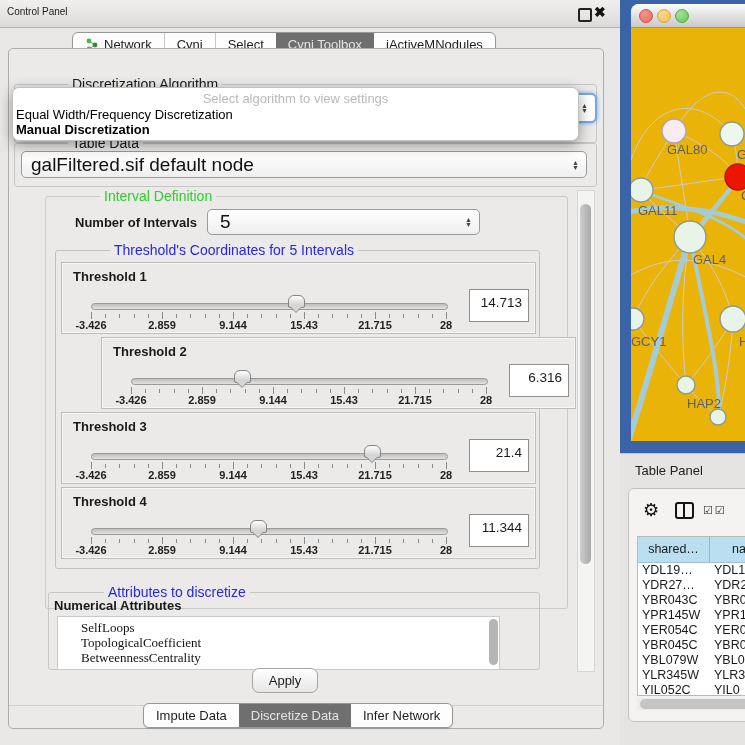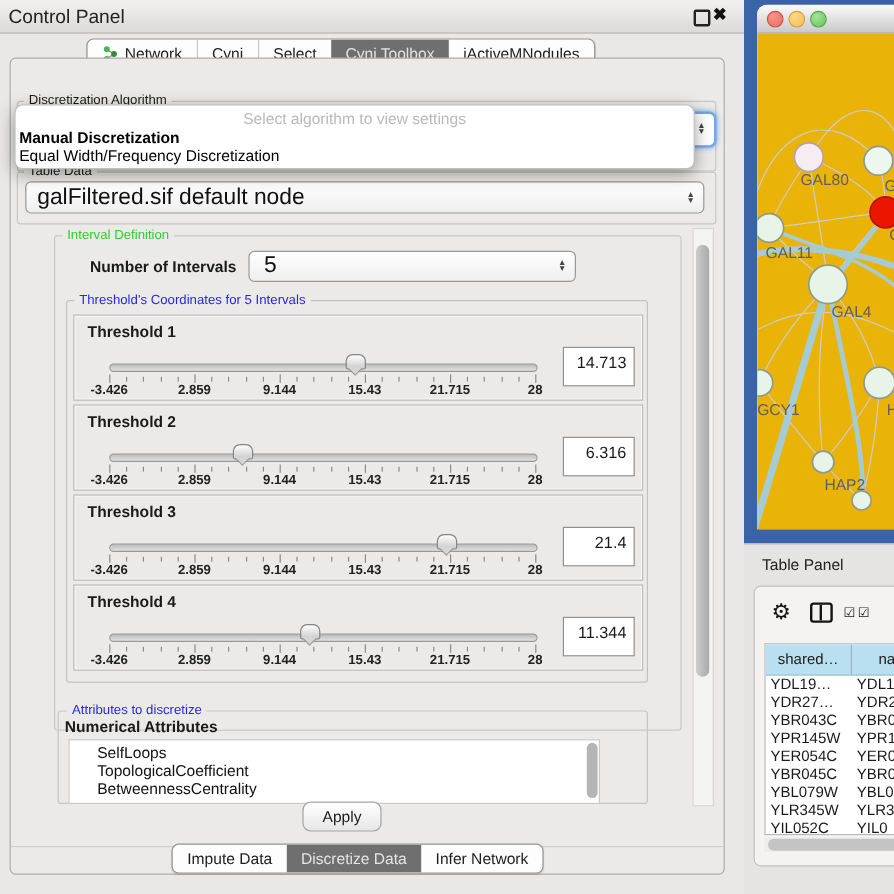--- a/index.html
+++ b/index.html
@@ -3,41 +3,41 @@
 <meta charset="utf-8">
 <style>
   html,body{margin:0;padding:0;}
   #app{position:relative;width:745px;height:745px;overflow:hidden;background:#e9e8e7;
        font-family:"Liberation Sans",sans-serif;color:#1a1a1a;font-size:13px;}
   .abs{position:absolute;}
 
   
   .titlebar{left:0;top:0;width:620px;height:27px;background:linear-gradient(#f1f0ef,#dddbd9);
             border-bottom:1px solid #b6b2ae;}
-  .titlebar .wtitle{position:absolute;left:7px;top:6px;font-size:16px;color:#222;}
+  .titlebar .wtitle{position:absolute;left:7px;top:6px;font-size:10px;color:#222;}
   .float-btn{position:absolute;left:578px;top:8px;width:10px;height:10px;border:2px solid #222;border-radius:2px;}
   .close-btn{position:absolute;left:594px;top:4px;font-size:14px;font-weight:bold;color:#111;}
 
   
   .seggroup{display:flex;height:23px;background:#fdfdfd;border:1px solid #979797;border-radius:6px;
             overflow:hidden;box-shadow:0 1px 1px rgba(0,0,0,.12);}
   .seg{display:flex;align-items:center;padding:0 12px;font-size:13px;color:#1c1c1c;white-space:nowrap;
        border-left:1px solid #c6c6c6;background:transparent;}
   .seg:first-child{border-left:none;}
   .seg.sel{background:#6f6f6f;color:#e4e4e4;border-left:none;}
   .seg.sel + .seg{border-left:none;}
   .neticon{width:14px;height:14px;margin-right:5px;}
 
   
   .mainpanel{left:8px;top:48px;width:594px;height:679px;background:#ebeae9;border:1px solid #adadad;border-radius:5px;}
   .mainpanel .innerline{position:absolute;left:0;right:0;top:656px;border-top:1px solid #cfcfcf;}
 
   
   .group{position:absolute;border:1px solid #c6c6c6;border-radius:3px;}
-  .gtitle{position:absolute;background:#ebeae9;padding:0 4px;font-size:11px;line-height:13px;z-index:2;}
+  .gtitle{position:absolute;background:#ebeae9;padding:0 4px;font-size:14px;line-height:13px;z-index:2;margin-left:48px;}
   .gtitle.green{color:#2ccf2c;}
   .gtitle.blue{color:#2727e0;}
 
   
   .combo{position:absolute;background:linear-gradient(#ffffff,#efefef);border:1px solid #9a9a9a;border-radius:5px;
          display:flex;align-items:center;}
   .combo .ctext{padding-left:9px;font-size:19px;color:#111;flex:1;}
   .stepper{position:absolute;right:7px;top:0;bottom:0;display:flex;flex-direction:column;justify-content:center;
            font-size:7px;line-height:5px;color:#444;}
 
@@ -65,21 +65,21 @@
   .ticks{position:absolute;left:29px;top:49px;width:355px;height:8px;}
   .ticks i{position:absolute;top:2px;width:1px;height:4px;background:#8a8a8a;}
   .ticks i.major{top:0;height:7px;}
   .ticklabels{position:absolute;left:29px;top:56px;width:355px;height:12px;font-size:11px;font-weight:bold;color:#222;}
   .ticklabels span{position:absolute;transform:translateX(-50%);white-space:nowrap;}
   .valuebox{position:absolute;left:407px;top:26px;width:52px;height:26px;background:#fff;border:1px solid #8f8f8f;
             font-size:13.5px;text-align:right;padding:5px 6px 0 0;}
 
   
   .attrlist{position:absolute;left:57px;top:616px;width:441px;height:52px;background:#fff;border:1px solid #c9c9c9;
-            overflow:hidden;}
+            overflow:hidden;font-family:Liberation Serif, serif;}
   .attrlist .li{padding-left:23px;font-size:13px;line-height:15px;color:#111;}
   .attrlist .li:first-child{margin-top:3px;}
   .lscroll{position:absolute;right:1px;top:2px;width:9px;height:46px;background:#b5b5b5;border-radius:5px;}
 
   
   .vscroll{left:577px;top:190px;width:16px;height:480px;background:#f4f4f3;border:1px solid #d6d6d6;}
   .vscroll .vthumb{position:absolute;left:2px;top:13px;width:11px;height:360px;border-radius:6px;
                    background:linear-gradient(90deg,#cdcdcd,#a9a9a9);}
 
   .applybtn{left:252px;top:668px;width:64px;height:23px;background:linear-gradient(#ffffff,#e6e6e6);
@@ -155,22 +155,22 @@
   </div>
 
   <div class="group" style="left:14px;top:84px;width:581px;height:57px;"></div>
   <span class="gtitle" style="left:20px;top:78px;">Discretization Algorithm</span>
   <div class="abs focuscombo">
     <span class="stepper">▲<br>▼</span>
   </div>
 
   <div class="abs popup">
     <div class="ph">Select algorithm to view settings</div>
+    <div class="opt">Equal Width/Frequency Discretization</div>
     <div class="opt bold">Manual Discretization</div>
-    <div class="opt">Equal Width/Frequency Discretization</div>
   </div>
 
   <div class="group" style="left:14px;top:143px;width:581px;height:42px;"></div>
   <span class="gtitle" style="left:20px;top:137px;">Table Data</span>
   <div class="combo" style="left:21px;top:151px;width:564px;height:25px;">
     <span class="ctext">galFiltered.sif default node</span>
     <span class="stepper">▲<br>▼</span>
   </div>
 
   <div class="group" style="left:45px;top:196px;width:521px;height:411px;border-color:#c9c9c9;"></div>
@@ -221,21 +221,21 @@
       <span style="left:0%">-3.426</span>
       <span style="left:20%">2.859</span>
       <span style="left:40%">9.144</span>
       <span style="left:60%">15.43</span>
       <span style="left:80%">21.715</span>
       <span style="left:100%">28</span>
     </div>
     <div class="valuebox">14.713</div>
   </div>
 
-  <div class="tpanel" style="top:337px;">
+  <div class="tpanel" style="top:337px;margin-left:40px;">
     <span class="tlabel">Threshold 2</span>
     <div class="track"></div>
     <div class="thumb" style="left: 131.55px;"></div>
     <div class="ticks">
         <i class="major" style="left: 0px;"></i>
         <i style="left: 14.2px;"></i>
         <i style="left: 28.4px;"></i>
         <i style="left: 42.6px;"></i>
         <i style="left: 56.8px;"></i>
         <i class="major" style="left: 71px;"></i>

